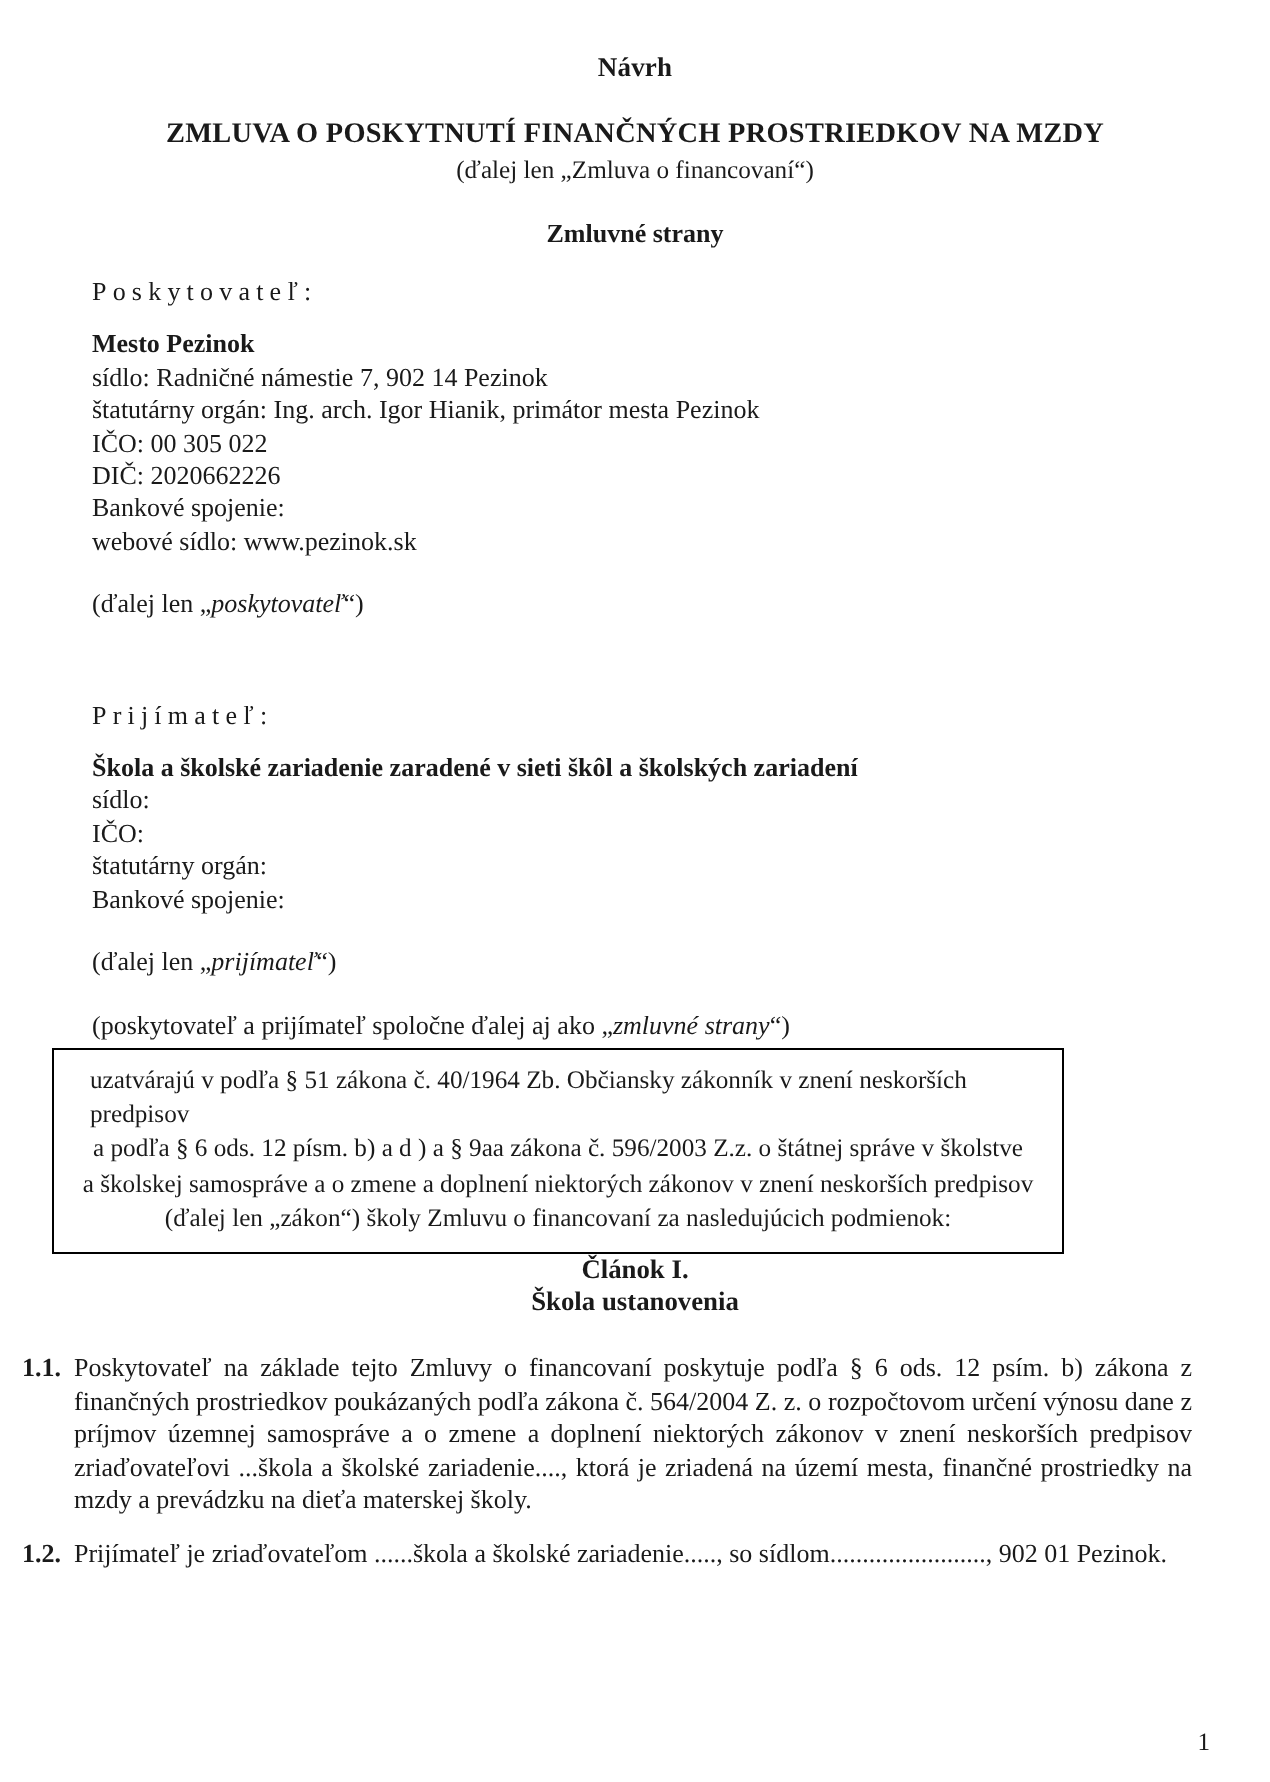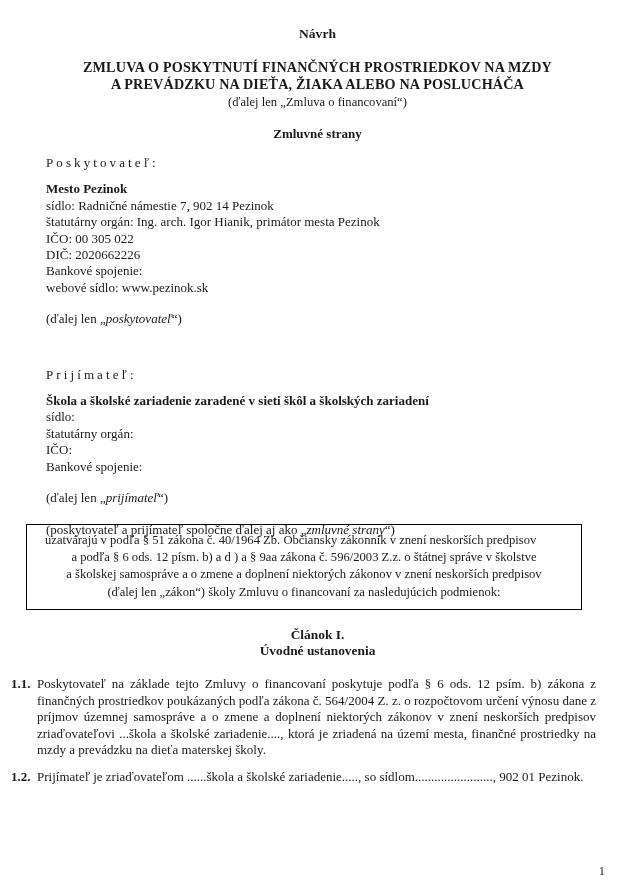--- a/index.html
+++ b/index.html
@@ -87,21 +87,21 @@
   .note-line em {
     font-style: italic;
   }
   .gap-lg { height: 26px; }
 
   
   .citation-box {
     position: absolute;
     left: 26px;
     top: 524px;
-    width: 556px;
+    width: 506px;
     box-sizing: border-box;
     border: 1.4px solid #000;
     padding: 7px 10px 8px 10px;
   }
   .citation-line {
     text-align: center;
     font-size: 12.6px;
     line-height: 17.2px;
   }
   .citation-line.first {
@@ -166,21 +166,20 @@
 </style>
 </head>
 <body>
 
 <div class="page">
 
   <div class="doc-kind">Návrh</div>
 
   <div class="title-block">
     <div class="title-line">ZMLUVA O POSKYTNUTÍ FINANČNÝCH PROSTRIEDKOV NA MZDY</div>
-    <div class="title-line">A PREVÁDZKU NA DIEŤA, ŽIAKA ALEBO NA POSLUCHÁČA</div>
     <div class="title-sub">(ďalej len „Zmluva o financovaní“)</div>
   </div>
 
   <div class="parties-heading">Zmluvné strany</div>
 
   <div class="block">
     <div class="spaced-label"><span>Poskytovateľ</span><span class="colon">:</span></div>
     <div class="entity-name">Mesto Pezinok</div>
     <div>
       <div class="detail-line">sídlo: Radničné námestie 7, 902 14 Pezinok</div>
@@ -193,38 +192,38 @@
     <div class="note-line"><span>(ďalej len „</span><em>poskytovateľ</em><span>“)</span></div>
   </div>
 
   <div class="gap-lg"></div>
 
   <div class="block">
     <div class="spaced-label"><span>Prijímateľ</span><span class="colon">:</span></div>
     <div class="entity-name">Škola a školské zariadenie zaradené v sieti škôl a školských zariadení</div>
     <div>
       <div class="detail-line">sídlo:</div>
+      <div class="detail-line">IČO:</div>
       <div class="detail-line">štatutárny orgán:</div>
-      <div class="detail-line">IČO:</div>
       <div class="detail-line">Bankové spojenie:</div>
     </div>
     <div class="note-line"><span>(ďalej len „</span><em>prijímateľ</em><span>“)</span></div>
     <div class="note-line"><span>(poskytovateľ a prijímateľ spoločne ďalej aj ako „</span><em>zmluvné strany</em><span>“)</span></div>
   </div>
 
   <div class="citation-box">
     <div class="citation-line first">uzatvárajú v podľa  § 51 zákona č. 40/1964 Zb. Občiansky zákonník v znení neskorších predpisov</div>
     <div class="citation-line">a podľa § 6 ods. 12 písm. b) a d ) a § 9aa zákona č. 596/2003 Z.z. o štátnej správe v školstve</div>
     <div class="citation-line">a školskej samospráve a o zmene a doplnení niektorých zákonov v znení neskorších predpisov</div>
     <div class="citation-line">(ďalej len „zákon“) školy Zmluvu o financovaní  za nasledujúcich podmienok:</div>
   </div>
 
   <div class="article-heading">
     <div class="art-num">Článok I.</div>
-    <div class="art-name">Úvodné ustanovenia</div>
+    <div class="art-name">Škola ustanovenia</div>
   </div>
 
   <div class="clauses">
     <div class="clause">
       <div class="clause-num">1.1.</div>
       <div class="clause-body">Poskytovateľ na základe tejto Zmluvy o financovaní poskytuje podľa § 6 ods. 12 psím. b) zákona z finančných prostriedkov poukázaných podľa zákona č. 564/2004 Z. z. o rozpočtovom určení výnosu dane z príjmov územnej samospráve a o zmene a doplnení niektorých zákonov v znení neskorších predpisov zriaďovateľovi ...škola a školské zariadenie...., ktorá je zriadená na území mesta, finančné prostriedky na mzdy a prevádzku na dieťa materskej školy.</div>
     </div>
     <div class="clause">
       <div class="clause-num">1.2.</div>
       <div class="clause-body wide">Prijímateľ  je  zriaďovateľom  ......škola  a  školské  zariadenie.....,  so  sídlom........................, 902 01  Pezinok.</div>

